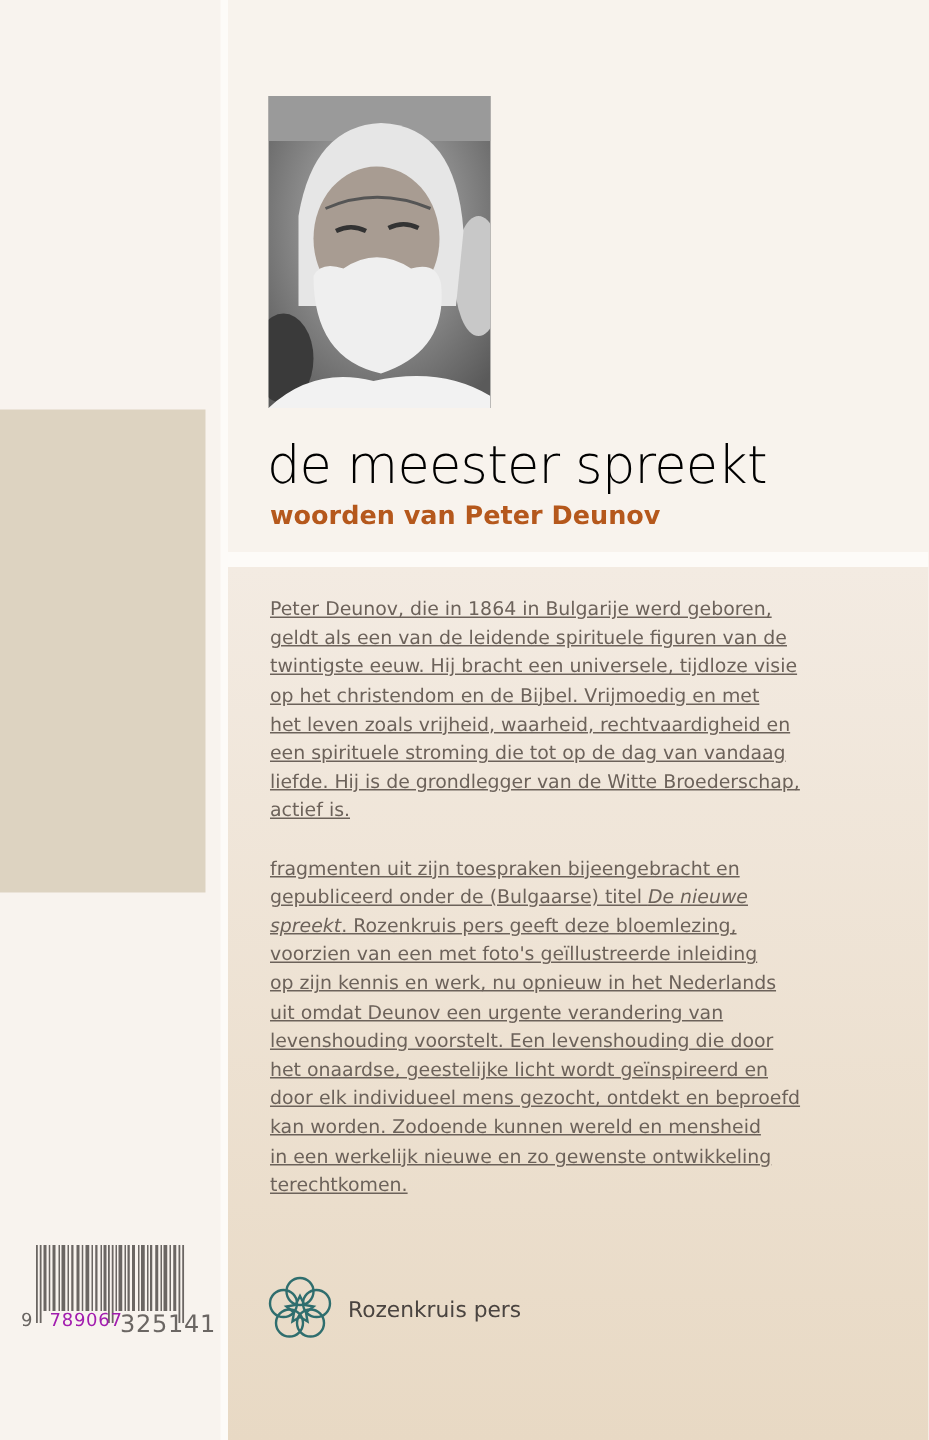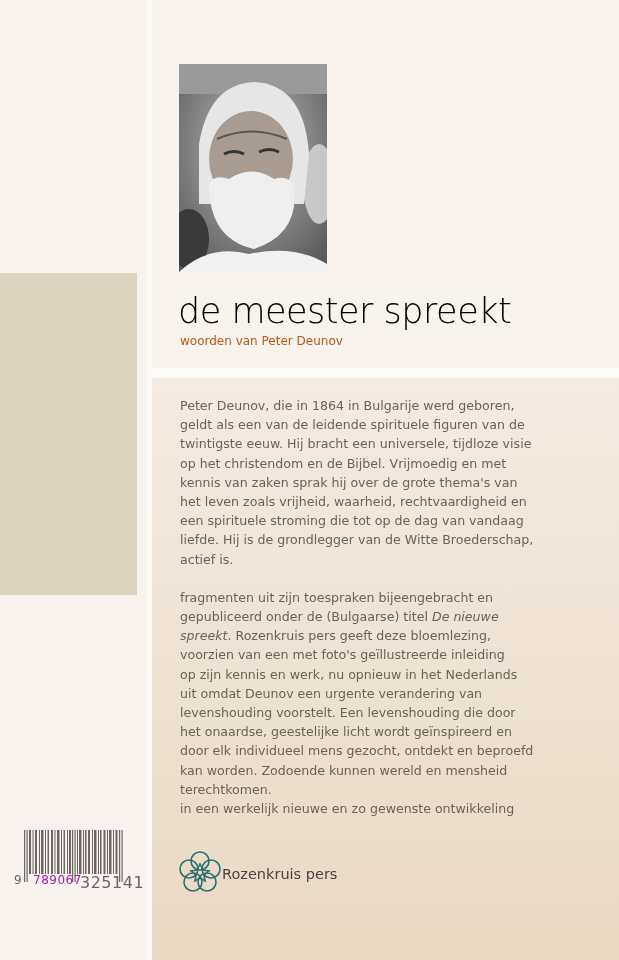--- a/index.html
+++ b/index.html
@@ -5,27 +5,27 @@
   html, body { margin:0; padding:0; }
   body { width:619px; height:960px; position:relative; overflow:hidden; background:#f8f3ee; font-family:"DejaVu Sans", sans-serif; }
   .spine-left { position:absolute; left:0; top:0; width:147px; height:960px; background:#f8f3ee; }
   .spine-block { position:absolute; left:0; top:273px; width:137px; height:322px; background:#ddd3c1; }
   .gutter { position:absolute; left:147px; top:0; width:5px; height:960px; background:#fdfbf8; }
   .top-panel { position:absolute; left:152px; top:0; width:467px; height:368px; background:#f8f3ed; }
   .hstrip { position:absolute; left:152px; top:368px; width:467px; height:10px; background:#fdfbf8; }
   .bottom-panel { position:absolute; left:152px; top:378px; width:467px; height:582px; background:linear-gradient(#f3ebe2, #e8d9c4); }
   .photo { position:absolute; left:179px; top:64px; width:148px; height:208px; overflow:hidden; background:#888; }
   .title { position:absolute; left:178px; top:289px; font-family:"DejaVu Sans", sans-serif; font-size:35px; font-weight:200; color:#000000; letter-spacing:-0.5px; white-space:nowrap; line-height:44px; }
-  .subtitle { position:absolute; left:180px; top:334px; font-size:12px; color:#b5581c; white-space:nowrap; }
-  .body-text { position:absolute; left:180px; top:396px; width:420px; font-size:12.6px; line-height:19.2px; color:#6c625a; }
+  .subtitle { position:absolute; left:180px; top:334px; font-size:17px; color:#b5581c; white-space:nowrap;font-weight:bold; }
+  .body-text { position:absolute; left:180px; top:396px; width:420px; font-size:12.6px; line-height:19.2px; color:#6c625a;text-decoration:underline; }
   .body-text p { margin:0 0 19px 0; }
   .body-text .line { display:block; white-space:nowrap; }
   .body-text i { font-style:italic; }
   .publisher { position:absolute; left:178px; top:850px; display:flex; align-items:center; }
-  .publisher-name { font-size:14.5px; color:#4a4440; }
+  .publisher-name { margin-left:10px; font-size:14.5px; color:#4a4440; }
   .barcode { position:absolute; left:14px; top:830px; width:122px; height:58px; }
 </style>
 </head>
 <body>
 
 <div class="spine-left"></div>
 <div class="spine-block"></div>
 <div class="gutter"></div>
 <div class="top-panel"></div>
 <div class="hstrip"></div>
@@ -55,39 +55,38 @@
 
 <div class="title">de meester spreekt</div>
 <div class="subtitle">woorden van Peter Deunov</div>
 
 <div class="body-text">
   <p>
     <span class="line">Peter Deunov, die in 1864 in Bulgarije werd geboren,</span>
     <span class="line">geldt als een van de leidende spirituele figuren van de</span>
     <span class="line">twintigste eeuw. Hij bracht een universele, tijdloze visie</span>
     <span class="line">op het christendom en de Bijbel. Vrijmoedig en met</span>
-    <span class="line">kennis van zaken sprak hij over de grote thema's van</span>
     <span class="line">het leven zoals vrijheid, waarheid, rechtvaardigheid en</span>
     <span class="line">een spirituele stroming die tot op de dag van vandaag</span>
     <span class="line">liefde. Hij is de grondlegger van de Witte Broederschap,</span>
     <span class="line">actief is.</span>
   </p>
   <p>
     <span class="line">fragmenten uit zijn toespraken bijeengebracht en</span>
     <span class="line"><span>gepubliceerd onder de (Bulgaarse) titel </span><i>De nieuwe</i></span>
     <span class="line"><i>spreekt</i><span>. Rozenkruis pers geeft deze bloemlezing,</span></span>
     <span class="line">voorzien van een met foto's geïllustreerde inleiding</span>
     <span class="line">op zijn kennis en werk, nu opnieuw in het Nederlands</span>
     <span class="line">uit omdat Deunov een urgente verandering van</span>
     <span class="line">levenshouding voorstelt. Een levenshouding die door</span>
     <span class="line">het onaardse, geestelijke licht wordt geïnspireerd en</span>
     <span class="line">door elk individueel mens gezocht, ontdekt en beproefd</span>
     <span class="line">kan worden. Zodoende kunnen wereld en mensheid</span>
+    <span class="line">in een werkelijk nieuwe en zo gewenste ontwikkeling</span>
     <span class="line">terechtkomen.</span>
-    <span class="line">in een werkelijk nieuwe en zo gewenste ontwikkeling</span>
   </p>
 </div>
 
 <div class="publisher">
   <span>
     <svg width="44" height="44" viewBox="0 0 44 44" fill="none" stroke="#2f6e6e" stroke-width="1.6">
       <circle cx="22" cy="11" r="9"></circle>
       <circle cx="33" cy="19" r="9"></circle>
       <circle cx="29" cy="32" r="9"></circle>
       <circle cx="15" cy="32" r="9"></circle>

